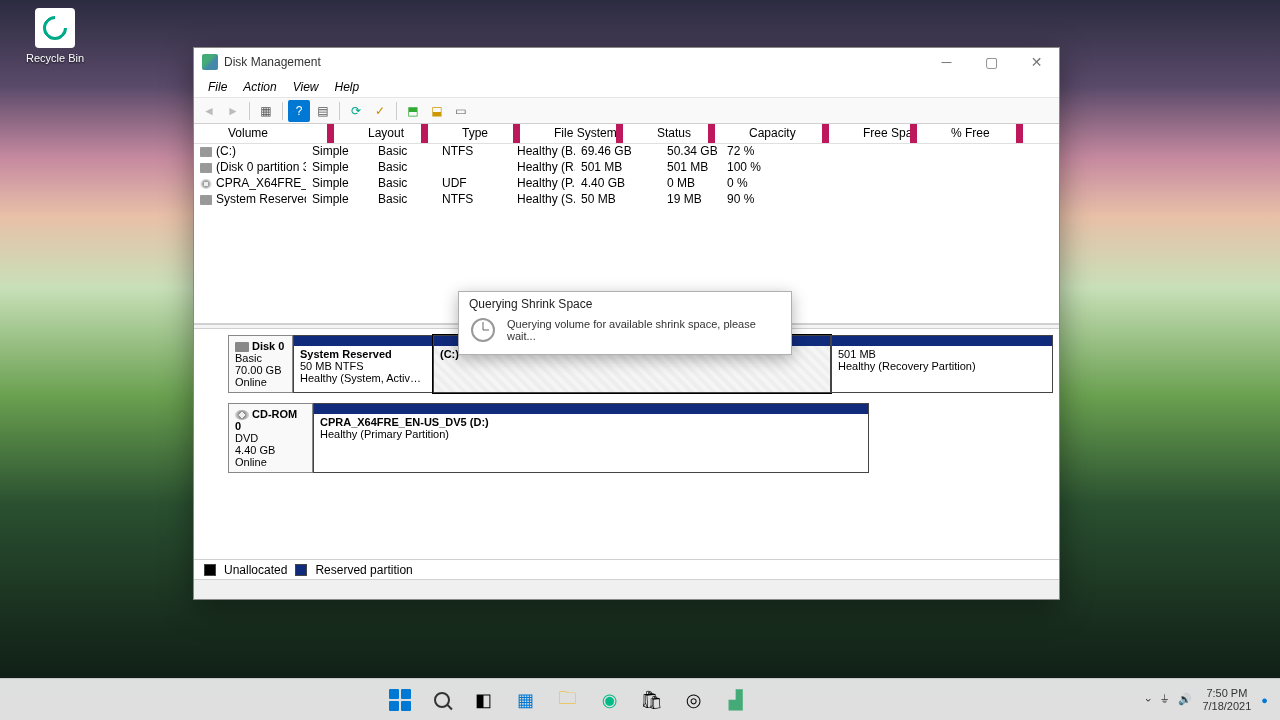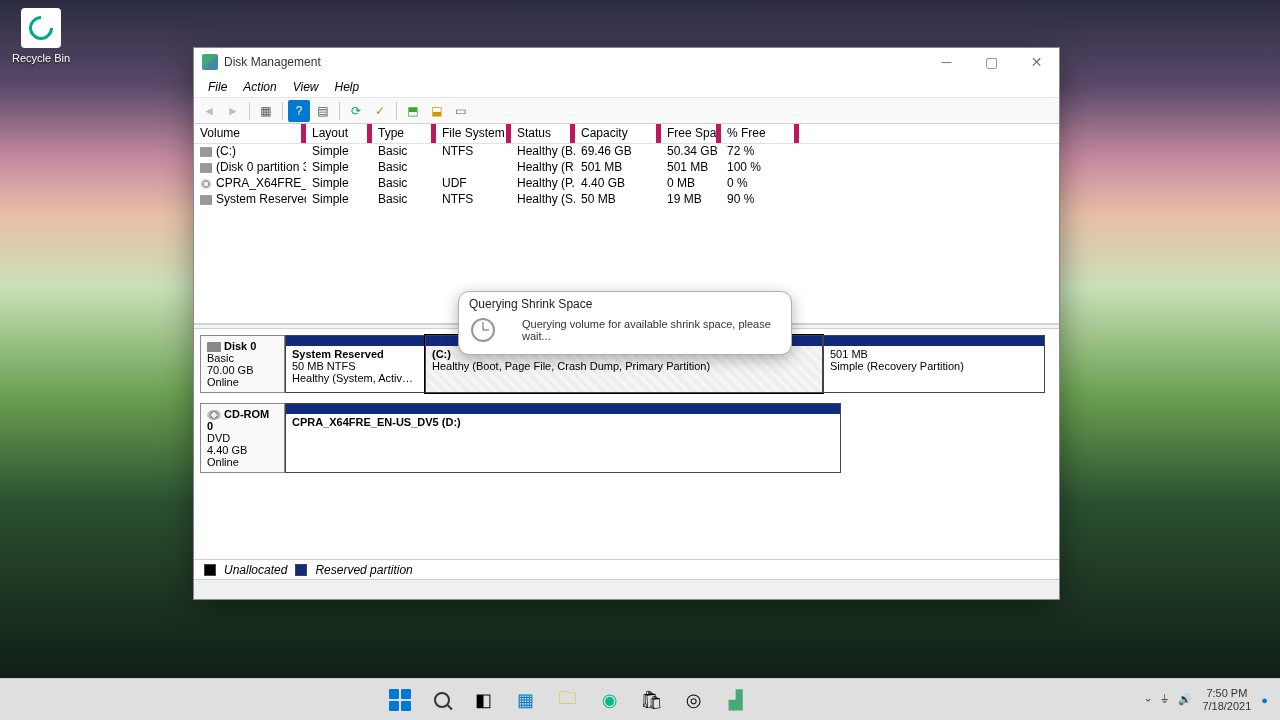--- a/index.html
+++ b/index.html
@@ -42,70 +42,70 @@
   .toolbar .tb { width:22px; height:22px; display:flex; align-items:center;
     justify-content:center; font-size:12px; color:#555; cursor:pointer;
     border:1px solid transparent; border-radius:2px; }
   .toolbar .tb.disabled { color:#bbb; cursor:default; }
   .toolbar .sep { width:1px; height:18px; background:#ccc; margin:0 3px; }
 
   
   .volume-table { height:200px; border-bottom:1px solid #d0d0d0; overflow:hidden; background:#fff; }
   .vt-head { display:flex; background:#fff; border-bottom:1px solid #e0e0e0;
     font-size:12px; height:20px; }
-  .vt-head .col { padding:2px 6px; border-right:5px solid #be185d; overflow:hidden;
-    white-space:nowrap; cursor:pointer; }
+  .vt-head .col { padding:2px 6px; border-right:7px solid #be185d; overflow:hidden;
+    white-space:nowrap; cursor:pointer;margin-left:28px; }
   .vt-body { font-size:12px; }
   .vt-row { display:flex; height:16px; overflow:hidden; }
   .vt-row .cell { padding:0 6px; white-space:nowrap; overflow:hidden; }
   .vol-icon { display:inline-block; width:12px; height:10px; background:#999;
     border-radius:1px; margin-right:4px; vertical-align:middle; }
   .vol-icon.cd { border-radius:50%; background:radial-gradient(circle,#eee 30%,#999 32%,#eee 70%); }
 
   
   .c0{width:112px} .c1{width:66px} .c2{width:64px} .c3{width:75px}
   .c4{width:64px} .c5{width:86px} .c6{width:60px} .c7{width:78px}
 
   
   .splitter { height:5px; border-top:1px solid #d0d0d0; border-bottom:1px solid #d0d0d0;
     background:#f4f4f4; cursor:row-resize; }
-  .graph-area { flex:1; padding:6px; background:#fff; overflow:auto; }
+  .graph-area { flex:1; padding:6px; background:#fff; overflow:auto;margin-left:28px; }
   .disk-row { display:flex; margin-bottom:10px; }
   .disk-label { width:85px; font-size:11px; padding:4px 6px; border:1px solid #888;
     background:#f9f9f9; }
   .disk-label .dname { font-weight:bold; }
   .disk-label .dicon { display:inline-block; width:14px; height:10px; background:#888;
     border-radius:1px; margin-right:3px; vertical-align:middle; }
   .disk-label .dicon.cd { border-radius:50%;
     background:radial-gradient(circle,#eee 30%,#888 32%,#ccc 70%); }
   .parts { flex:1; display:flex; gap:0; border-top:0; }
   .partition { border:1px solid #444; font-size:11px; padding:2px 6px; overflow:hidden;
     position:relative; min-width:40px; cursor:pointer; }
   .partition .stripe { height:10px; margin:-2px -6px 2px -6px; background:#102a7c; }
   .partition .pname { font-weight:bold; white-space:nowrap; overflow:hidden; text-overflow:ellipsis; }
   .partition .pinfo { white-space:nowrap; overflow:hidden; text-overflow:ellipsis; }
   .partition.selected { outline:1px solid #000;
     background:repeating-linear-gradient(45deg,#f5f5f5 0 4px,#eee 4px 8px); }
 
   
   .legend { height:20px; border-top:1px solid #d0d0d0; font-size:12px; padding:2px 10px;
-    display:flex; align-items:center; gap:8px; background:#fff;font-style:italic; }
+    display:flex; align-items:center; gap:8px; background:#fff; }
   .lg-sw { width:12px; height:12px; border:1px solid #444; }
   .lg-sw.black { background:#000; }
   .lg-sw.blue { background:#102a7c; }
 
   
   .statusbar { height:20px; border-top:1px solid #d0d0d0; background:#f0f0f0; }
 
   
   .dialog { position:absolute; left:458px; top:291px; width:334px; height:64px;
-    background:#fff; border:1px solid #b0b0b0; border-radius:11px;
+    background:#fff; border:1px solid #b0b0b0; border-radius:0;
     box-shadow:0 4px 15px rgba(0,0,0,0.3); z-index:50; }
   .dialog-title { font-size:12px; padding:5px 10px; color:#222; }
-  .dialog-body { display:flex; align-items:center; padding:2px 12px; gap:27px; }
+  .dialog-body { display:flex; align-items:center; padding:2px 12px; gap:12px; }
   .clock-icon { width:24px; height:24px; border:2px solid #999; border-radius:50%;
     position:relative; flex:none; }
   .clock-icon::before { content:""; position:absolute; left:50%; top:50%; width:1px; height:8px;
     background:#666; transform-origin:bottom; transform:translate(-50%,-100%) rotate(0deg); }
   .clock-icon::after { content:""; position:absolute; left:50%; top:50%; width:1px; height:6px;
     background:#666; transform-origin:bottom; transform:translate(-50%,-100%) rotate(90deg); }
   .dialog-msg { font-size:11px; color:#333; }
 
   
   .taskbar { position:absolute; left:0; right:0; bottom:0; height:42px;
@@ -121,21 +121,21 @@
     right:-5px; bottom:-2px; transform:rotate(45deg); }
   .glyph { font-size:18px; }
 
   .tray { display:flex; align-items:center; gap:10px; padding:0 12px; font-size:11px; color:#333; }
   .tray .chevron { transform:rotate(90deg); display:inline-block; }
   .tray .clock { text-align:center; line-height:1.1; font-size:11px; }
 </style>
 </head>
 <body>
 
-<div class="desktop-icon" style="left:6px; top:8px">
+<div class="desktop-icon" style="left:20px; top:8px">
   <div class="icon-box">
       <div class="recycle-glyph"></div>
     </div>
   <div>Recycle Bin</div>
 </div>
 
 <div class="window">
 
   <div class="titlebar">
     <div class="app-icon"></div>
@@ -239,40 +239,40 @@
         <div class="parts">
           <div class="partition" style="width: 140px;">
             <div class="stripe"></div>
             <div class="pname">System Reserved</div>
             <div class="pinfo">50 MB NTFS</div>
             <div class="pinfo">Healthy (System, Active, Pr</div>
           </div>
           <div class="partition selected" style="width: 398px;">
             <div class="stripe"></div>
             <div class="pname">(C:)</div>
-            <div class="pinfo">Healthy (Boot, Page File, Crash Dump, Primary Partition)</div>
           </div>
           <div class="partition" style="width: 222px;">
             <div class="stripe"></div>
             <div class="pinfo">501 MB</div>
-            <div class="pinfo">Simple (Recovery Partition)</div>
+            <div class="pinfo">Healthy (Recovery Partition)</div>
           </div>
         </div>
       </div>
       <div class="disk-row">
         <div class="disk-label">
           <div class="dname"><span class="dicon cd"></span>CD-ROM 0</div>
           <div>DVD</div>
           <div>4.40 GB</div>
           <div>Online</div>
         </div>
         <div class="parts">
           <div class="partition" style="width: 556px;">
             <div class="stripe"></div>
             <div class="pname">CPRA_X64FRE_EN-US_DV5  (D:)</div>
+            <div class="pinfo">Healthy (Primary Partition)</div>
           </div>
         </div>
       </div>
     </div>
 
   <div class="legend">
     <span class="lg-sw black"></span>
     <span>Unallocated</span>
     <span class="lg-sw blue"></span>
     <span>Reserved partition</span>

